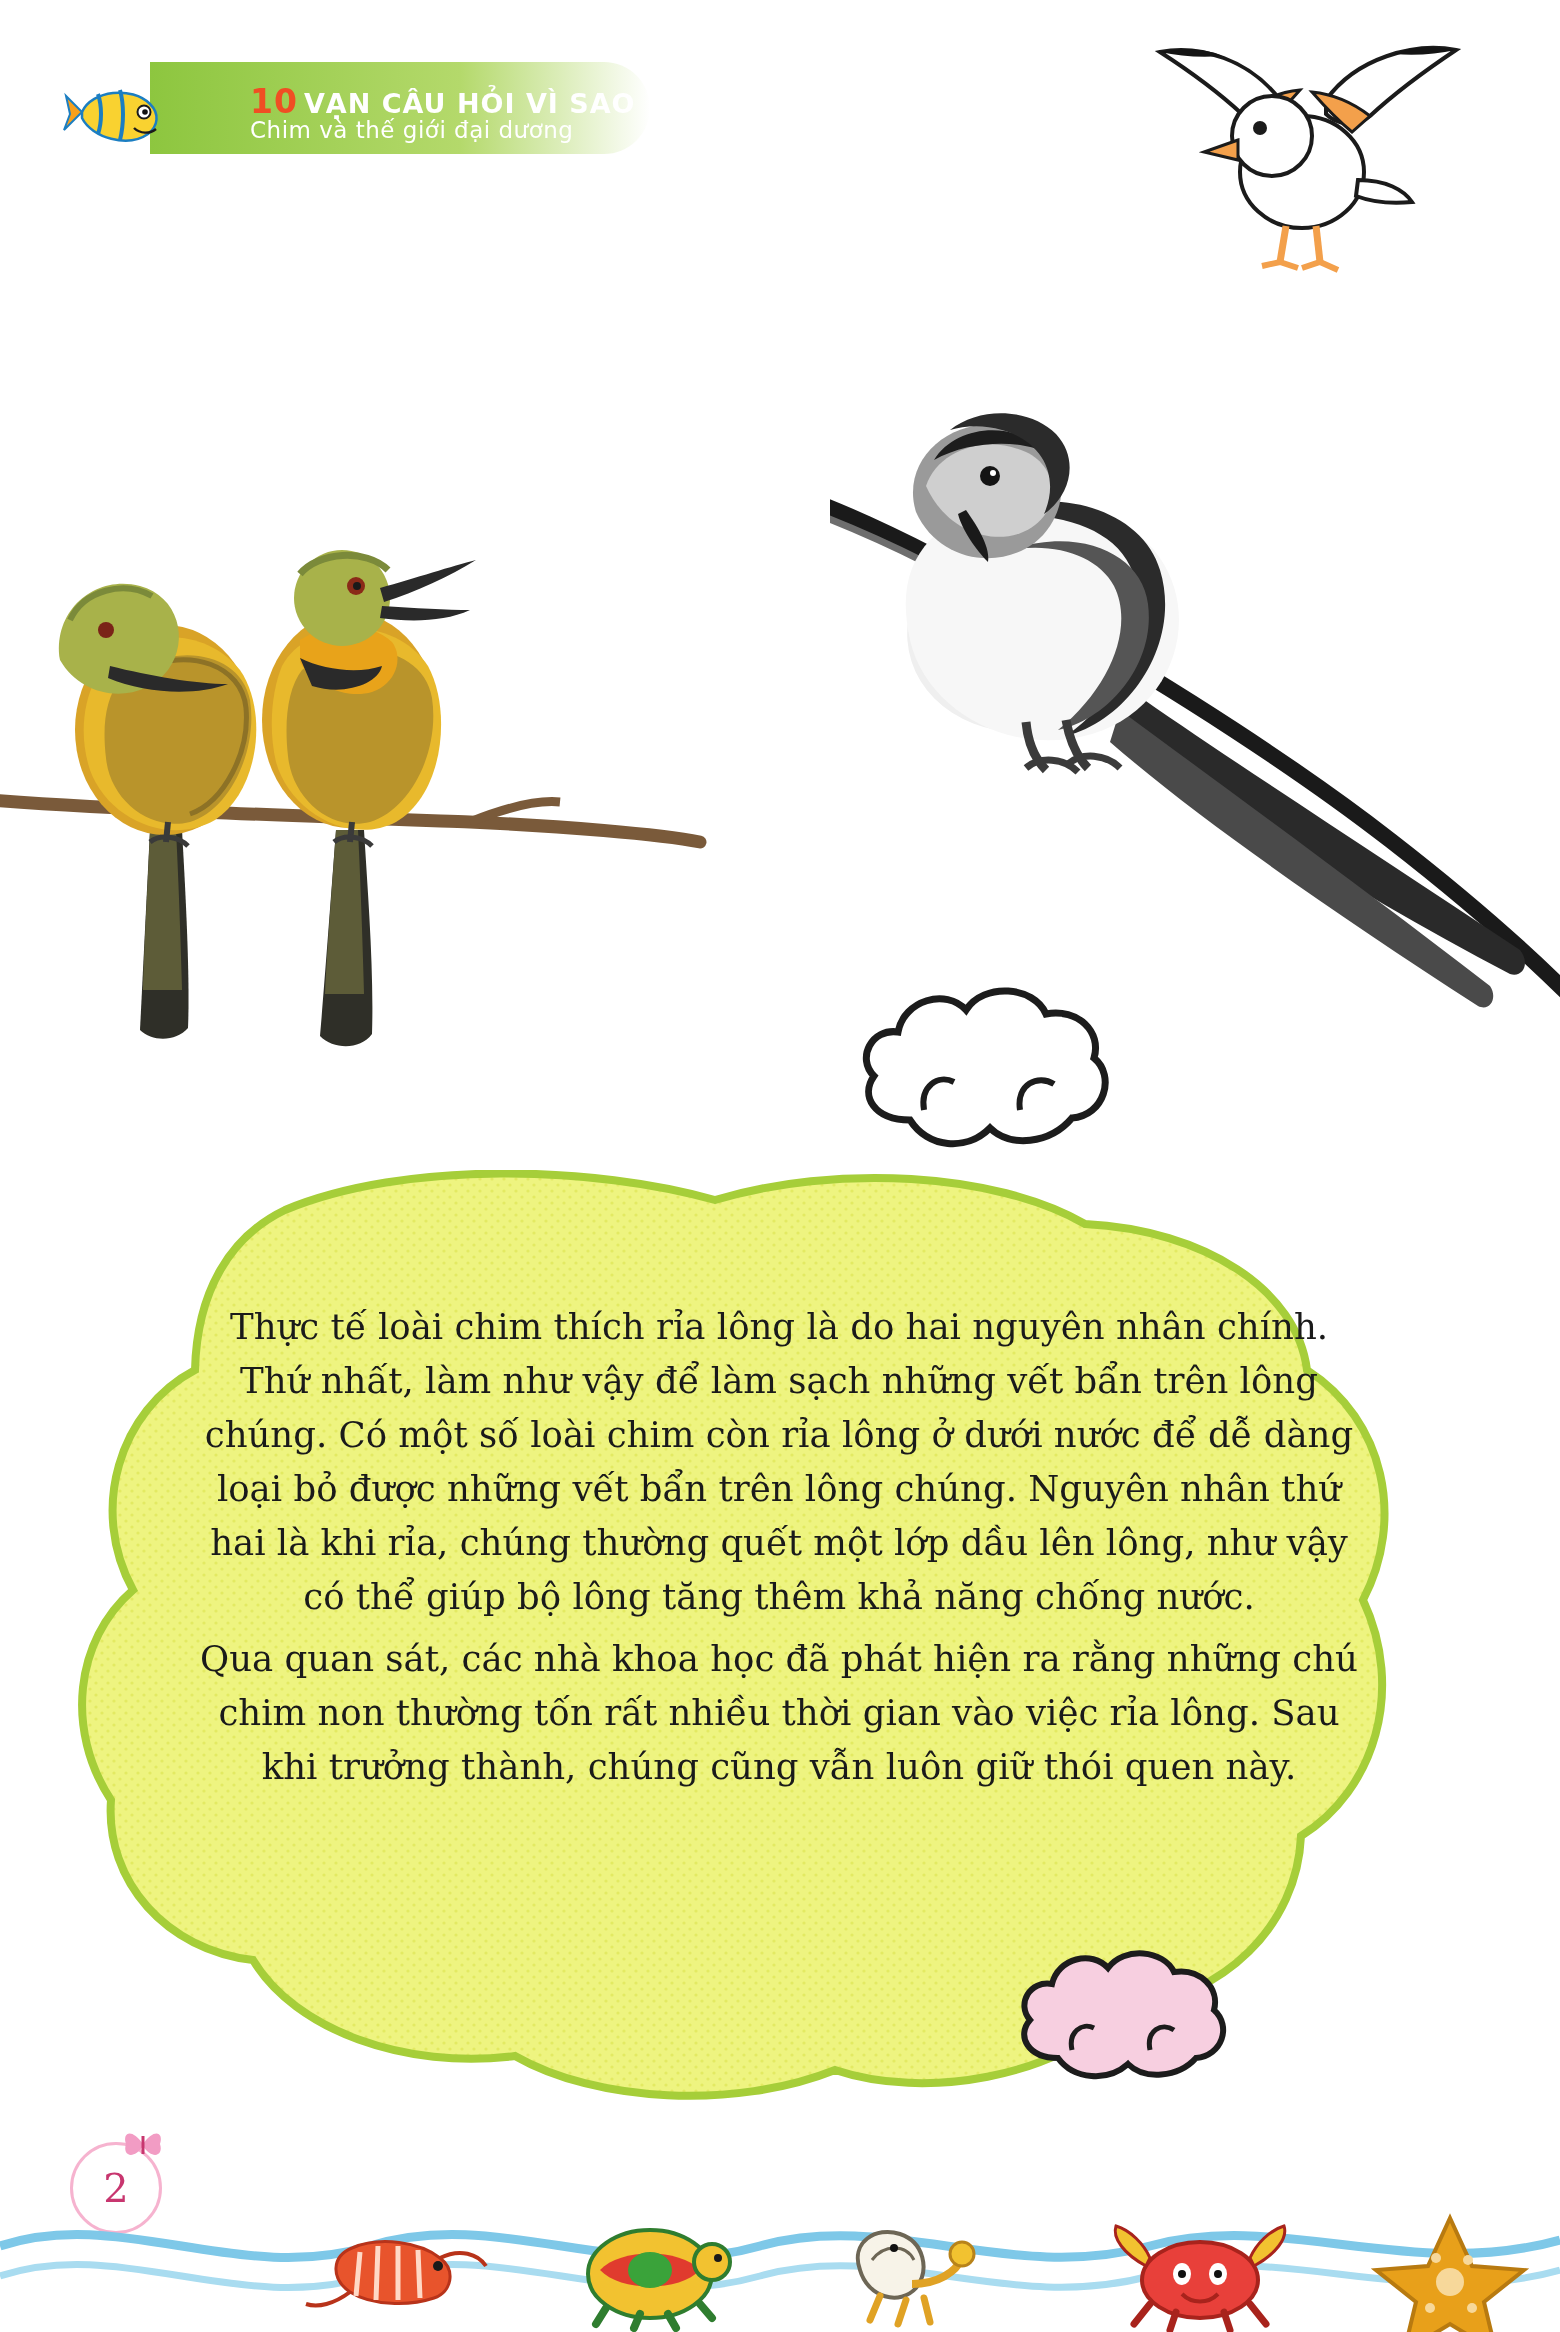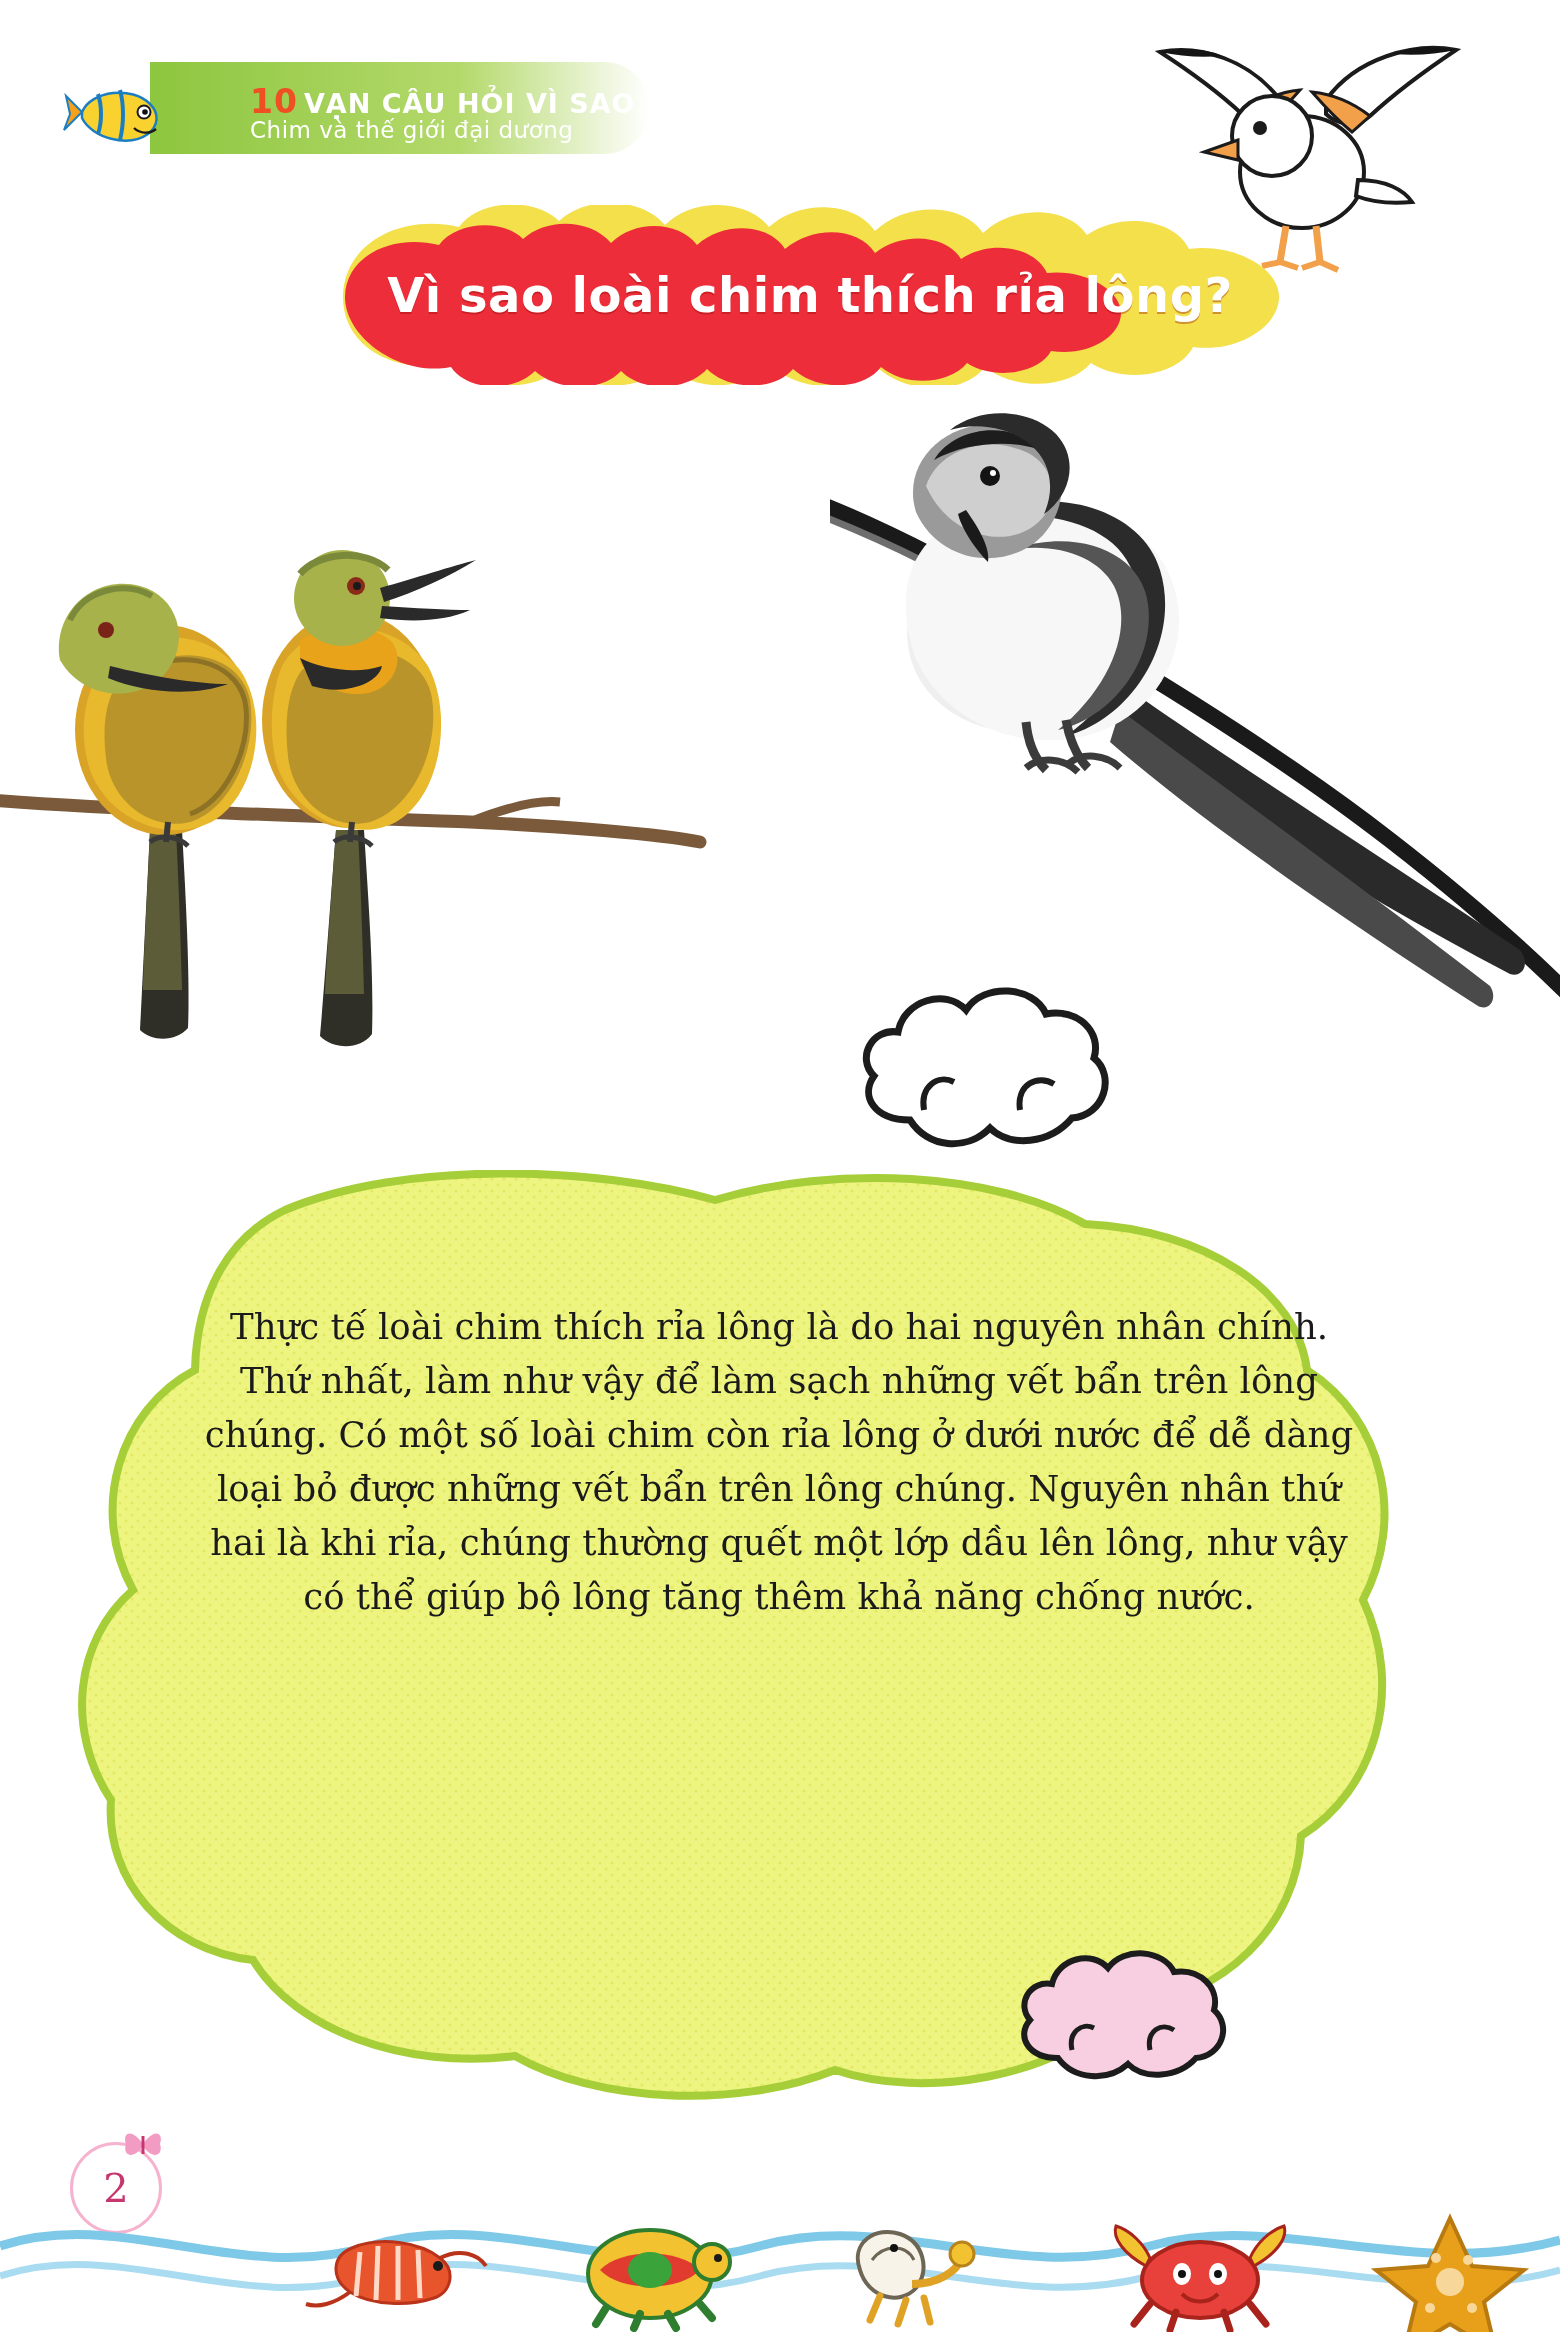--- a/index.html
+++ b/index.html
@@ -139,65 +139,20 @@
     <path d="M108 100 L74 112 L108 120 Z" fill="#f3a04b" stroke="#1b1b1b" stroke-width="3"></path>
 
     <path d="M228 140 C256 140 274 150 282 162 C262 164 242 162 226 156 Z" fill="#ffffff" stroke="#1b1b1b" stroke-width="4"></path>
 
     <path d="M156 186 L150 222" stroke="#f3a04b" stroke-width="7" fill="none"></path>
     <path d="M186 186 L190 222" stroke="#f3a04b" stroke-width="7" fill="none"></path>
     <path d="M132 226 L150 222 L168 228" stroke="#f3a04b" stroke-width="6" fill="none"></path>
     <path d="M172 228 L190 222 L208 230" stroke="#f3a04b" stroke-width="6" fill="none"></path>
   </svg>
 
-  <div class="title-wrap">
-    <svg viewBox="0 0 1210 180" width="1210" height="180" preserveAspectRatio="none">
-      <g>
-        <path d="M120 92
-                 C120 40 176 8 236 22
-                 C256 -6 312 -8 336 16
-                 C364 -10 418 -8 442 20
-                 C470 -8 524 -6 546 22
-                 C576 -6 632 -4 652 26
-                 C684 -4 740 -2 760 28
-                 C792 -2 846 2 864 30
-                 C898 6 952 14 966 44
-                 C1010 38 1056 62 1056 92
-                 C1056 122 1014 148 970 142
-                 C956 170 902 180 868 158
-                 C846 184 792 186 762 162
-                 C740 190 684 190 654 162
-                 C632 188 576 188 548 160
-                 C524 186 470 188 444 160
-                 C418 188 364 186 338 162
-                 C312 188 256 186 236 158
-                 C176 172 120 144 120 92 Z" fill="#f4e04a" transform="translate(38,0) scale(1.0,1.0)"></path>
-        <path d="M160 92
-                 C160 52 206 28 254 40
-                 C272 16 318 14 338 34
-                 C362 12 406 14 426 38
-                 C450 14 494 16 512 40
-                 C538 16 584 18 600 44
-                 C628 20 674 22 690 48
-                 C718 26 762 30 776 54
-                 C806 34 850 42 862 68
-                 C898 64 936 84 936 108
-                 C936 132 902 152 866 146
-                 C854 168 810 176 782 158
-                 C764 180 720 182 696 162
-                 C678 186 632 186 608 164
-                 C590 186 544 186 522 164
-                 C502 186 458 188 436 166
-                 C416 188 372 186 350 166
-                 C328 188 282 186 266 162
-                 C214 172 160 132 160 92 Z" fill="#ed2e3a"></path>
-      </g>
-    </svg>
-    <div class="title-text">Vì sao loài chim thích rỉa lông?</div>
-  </div>
 
   <svg class="photo-bees" viewBox="0 0 880 670">
     <rect x="0" y="0" width="880" height="670" fill="#ffffff"></rect>
 
     <path d="M-10 330 C120 340 300 346 470 352 C560 356 660 364 700 372" stroke="#7a5a3a" stroke-width="13" fill="none" stroke-linecap="round"></path>
     <path d="M470 352 C510 336 540 330 560 332" stroke="#7a5a3a" stroke-width="9" fill="none"></path>
 
     <g>
 
       <path d="M150 360 C146 440 142 520 140 560 C152 572 176 572 188 558 C190 510 186 430 182 360 Z" fill="#2f2f28"></path>
@@ -304,20 +259,21 @@
                C980 908 850 930 760 900
                C660 940 520 932 440 886
                C330 900 220 860 178 790
                C92 780 30 712 36 630
                C-10 560 0 470 58 420
                C14 340 44 240 120 200
                C122 120 156 66 210 40 Z" fill="url(#dots)" stroke="#a6ce39" stroke-width="8"></path>
     </svg>
     <div class="body-text">
       <p class="p1">Thực tế loài chim thích rỉa lông là do hai nguyên nhân chính. Thứ nhất, làm như vậy để làm sạch những vết bẩn trên lông chúng. Có một số loài chim còn rỉa lông ở dưới nước để dễ dàng loại bỏ được những vết bẩn trên lông chúng. Nguyên nhân thứ hai là khi rỉa, chúng thường quết một lớp dầu lên lông, như vậy có thể giúp bộ lông tăng thêm khả năng chống nước.</p>
+      <p class="p2">Qua quan sát, các nhà khoa học đã phát hiện ra rằng những chú chim non thường tốn rất nhiều thời gian vào việc rỉa lông. Sau khi trưởng thành, chúng cũng vẫn luôn giữ thói quen này.</p>
     </div>
   </div>
 
   <svg class="cloud-pink" viewBox="0 0 220 150">
     <path d="M48 118 C18 118 6 96 20 80 C6 64 20 40 42 44 C48 18 82 10 98 28 C114 6 154 10 164 32 C190 28 210 48 204 70 C222 86 212 116 186 118 C168 138 134 140 118 124 C98 142 64 140 48 118 Z" fill="#f7cfe0" stroke="#1c1c1c" stroke-width="6"></path>
     <path d="M62 110 C58 92 72 82 84 88" fill="none" stroke="#1c1c1c" stroke-width="5"></path>
     <path d="M140 110 C136 90 152 82 164 90" fill="none" stroke="#1c1c1c" stroke-width="5"></path>
   </svg>
 
   <div class="pagenum">2</div>

